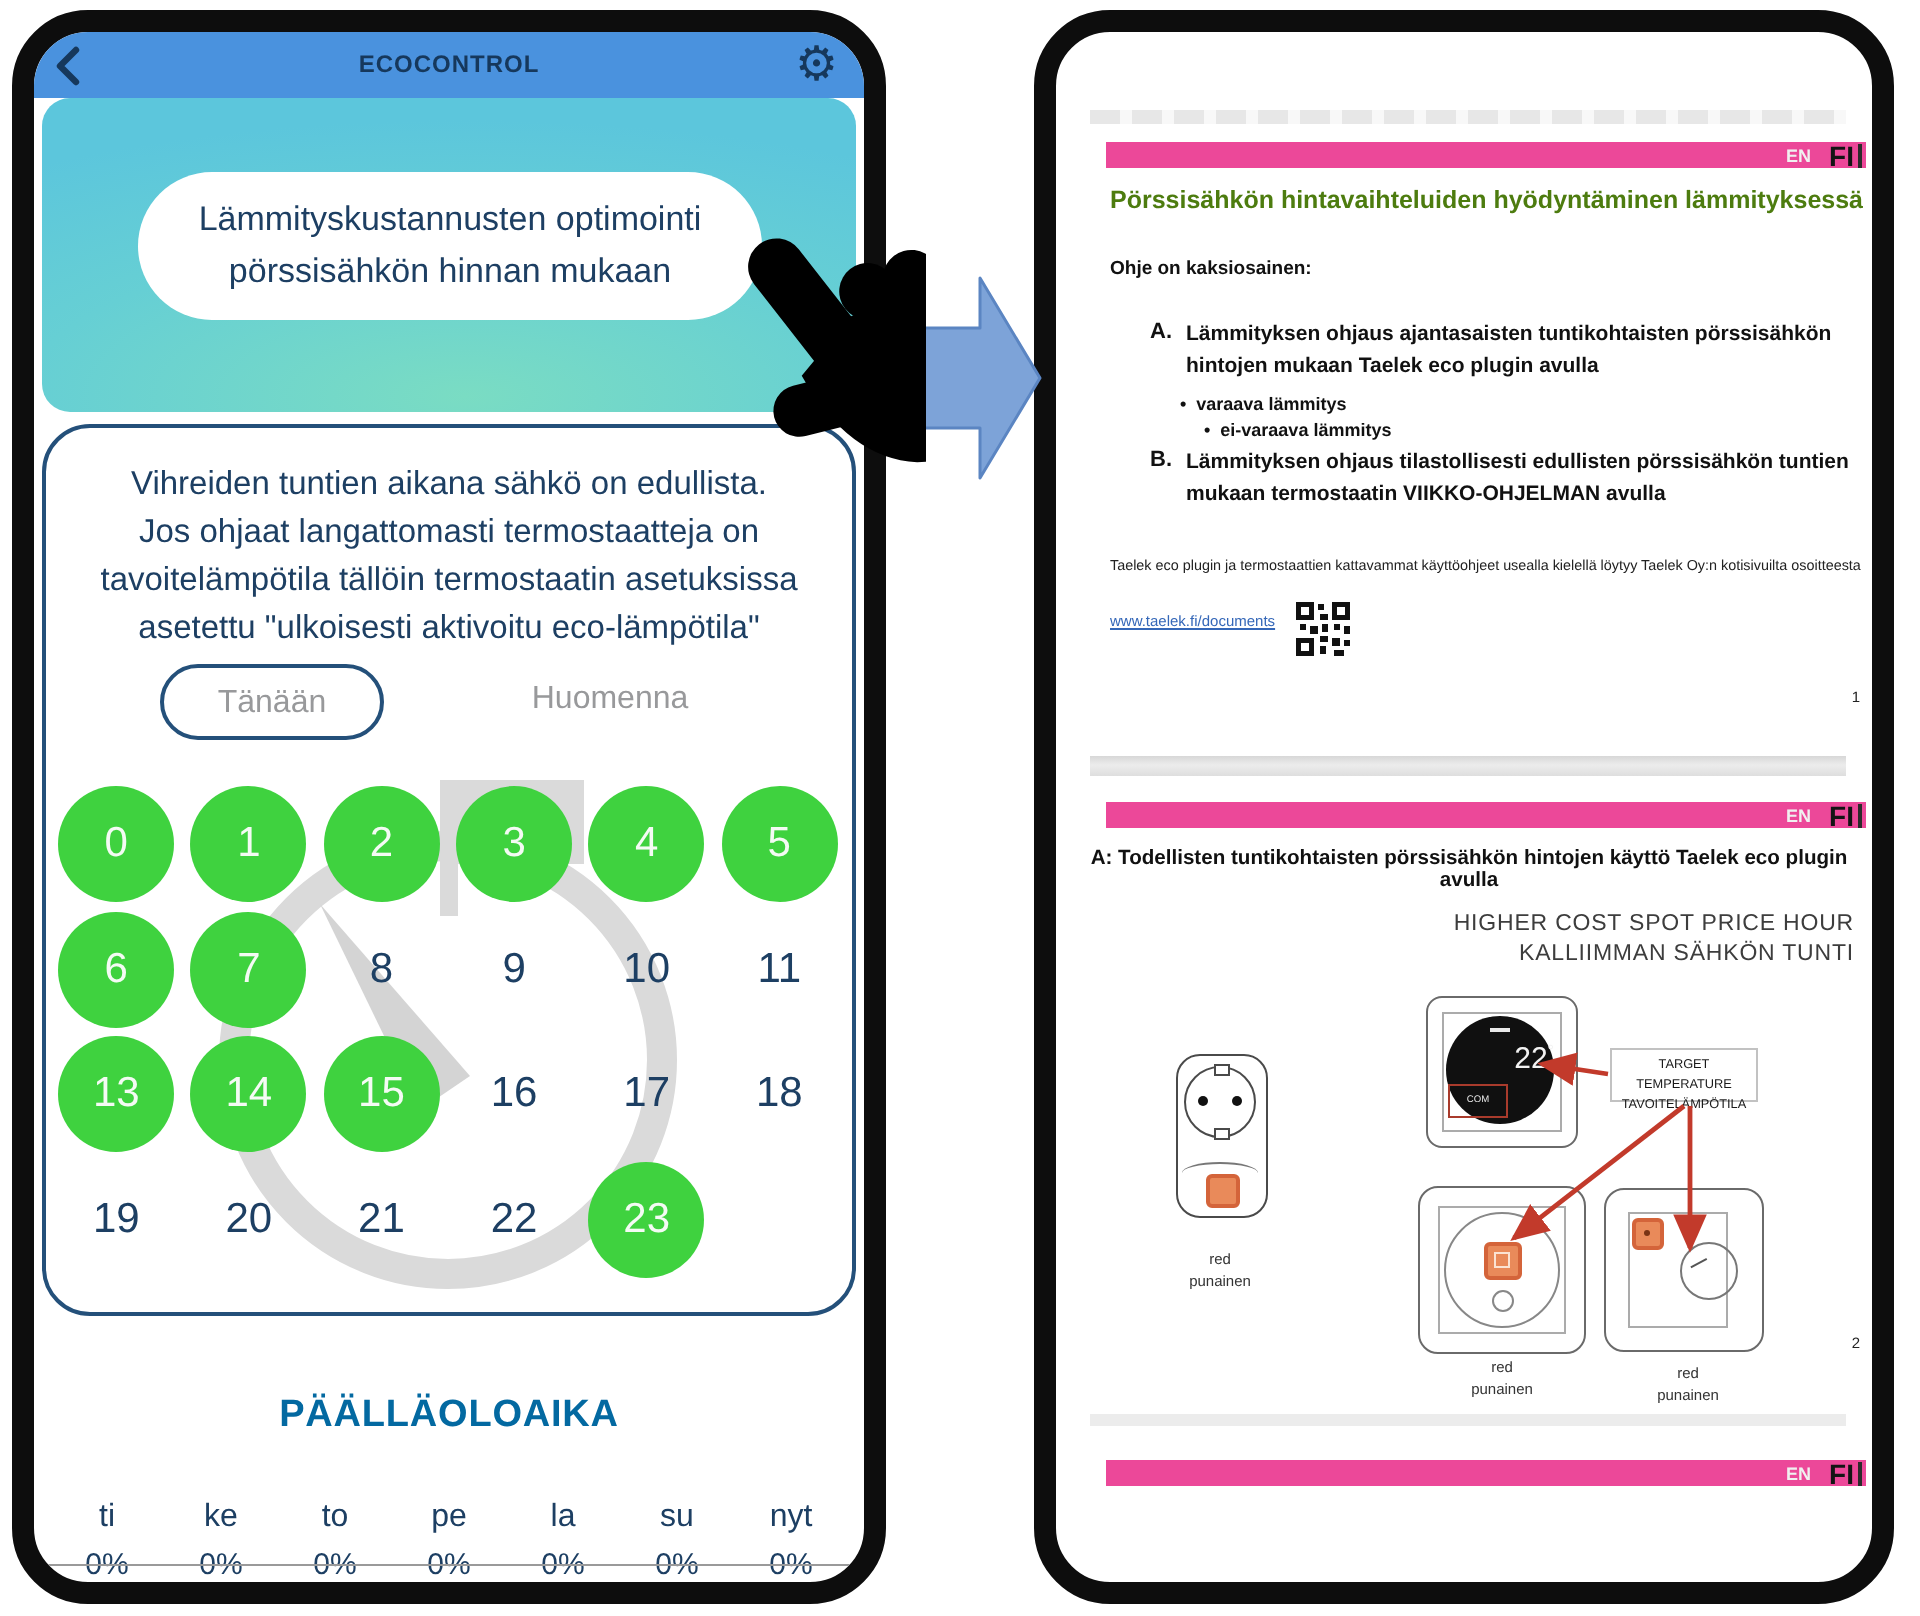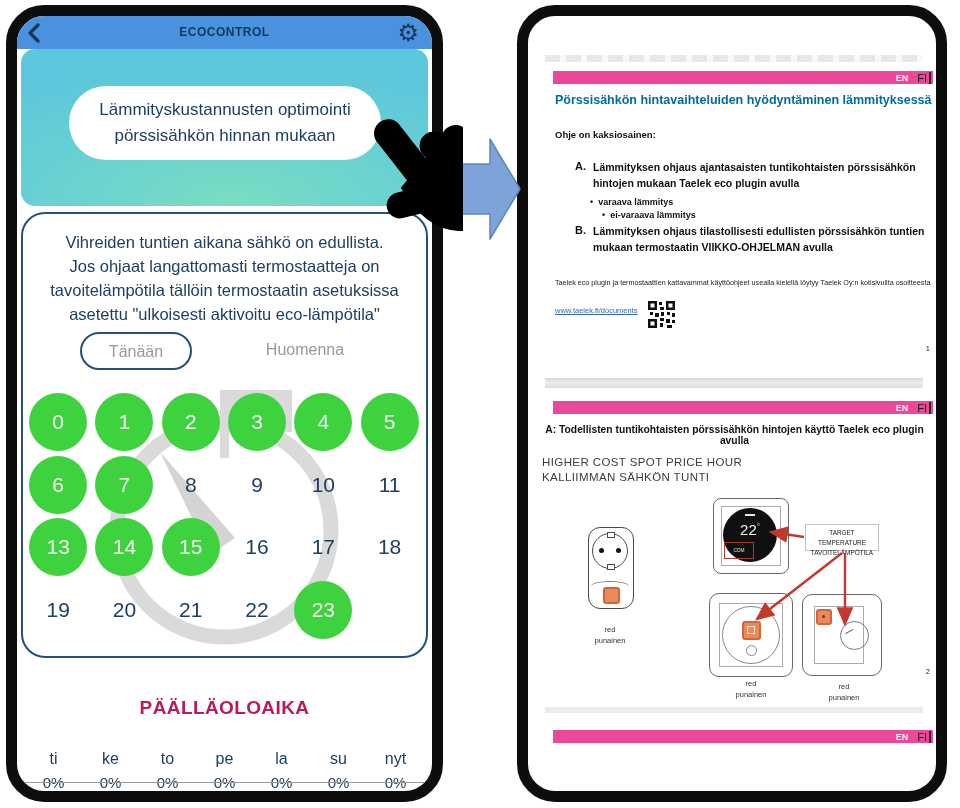--- a/index.html
+++ b/index.html
@@ -33,68 +33,68 @@
   .tab-tomorrow{left:222px;top:127px;width:120px;text-align:center;font-size:16px;color:#98999b;z-index:2;}
   .clock-mark{left:0;top:0;z-index:0;}
   .hours-grid{left:2px;top:177px;width:398px;height:250px;display:grid;
               grid-template-columns:repeat(6,66.3px);grid-template-rows:repeat(4,62.5px);z-index:1;}
   .hour-cell{display:flex;align-items:center;justify-content:center;}
   .hour{width:58px;height:58px;display:flex;align-items:center;justify-content:center;
         font-size:21px;color:#1d3f63;border-radius:50%;}
   .hour.on{background:#3fd23f;color:#f4fbf4;}
 
   .ontime-title{left:0;top:681px;width:415px;text-align:center;font-size:19px;font-weight:bold;
-                color:#be185d;letter-spacing:.4px;}
+                color:#0369a1;letter-spacing:.4px;}
   .days-row{left:8px;top:718px;width:399px;display:grid;grid-template-columns:repeat(7,1fr);}
   .day-col{text-align:center;color:#1d3f63;margin-top:16px;}
   .day-label{font-size:16px;}
   .day-value{font-size:15px;margin-top:6px;}
   .bottom-line{left:0;top:766px;width:411px;height:1px;background:#9a9a9a;}
 
   
   #hand{left:298px;top:112px;width:165px;height:165px;z-index:8;}
   #transfer-arrow{left:442px;top:136px;width:80px;height:106px;z-index:3;}
 
   
   .doc-stripe{left:17px;width:378px;height:7px;
       background:repeating-linear-gradient(90deg,#e7e7e7 0 15px,#f8f8f8 15px 21px);}
   .lang-bar{left:25px;width:380px;height:13px;background:#ec4899;display:flex;align-items:center;
             justify-content:flex-end;padding-right:2px;box-sizing:border-box;}
   .lang-en{font-size:9px;font-weight:bold;color:#f0f0f0;margin-right:9px;}
-  .lang-fi{font-size:11px;font-weight:normal;color:#141414;}
+  .lang-fi{font-size:14px;font-weight:bold;color:#141414;}
   .lang-tick{width:2px;height:12px;background:#2b2b2b;margin-left:2px;}
 
-  .doc-title{left:27px;top:77px;width:380px;font-size:12.5px;font-weight:bold;color:#0369a1;}
+  .doc-title{left:27px;top:77px;width:380px;font-size:12.5px;font-weight:bold;color:#4d7c0f;}
   .doc-intro{left:27px;top:113px;font-size:9.5px;font-weight:bold;color:#111;}
   .doc-item{width:352px;font-size:10.5px;font-weight:bold;color:#111;line-height:1.5;}
   .doc-marker{font-size:11px;font-weight:bold;color:#111;}
   .doc-bullet{font-size:9px;font-weight:bold;color:#111;line-height:1.5;}
   .doc-bullet::before{content:"\2022";margin-right:5px;}
   .doc-note{left:27px;top:262px;width:380px;font-size:7.2px;color:#222;}
   .doc-link{left:27px;top:290px;font-size:7.5px;color:#3467b8;text-decoration:underline;}
   .pagenum{font-size:7.5px;color:#222;}
   .divider{left:17px;width:378px;background:linear-gradient(#d7d7d7,#ececec 45%,#dedede);}
   .doc-h2{left:14px;top:408px;width:385px;text-align:center;font-size:10.3px;font-weight:bold;color:#111;}
-  .doc-sub{left:14px;width:385px;text-align:left;font-size:11.5px;color:#3d3d3d;letter-spacing:.4px;}
+  .doc-sub{left:14px;width:385px;text-align:right;font-size:11.5px;color:#3d3d3d;letter-spacing:.4px;}
 
   
   .plug{left:60px;top:511px;width:44px;height:80px;border:1.5px solid #4a4a4a;border-radius:12px;}
   .plug .socket{position:absolute;left:3px;top:5px;width:34px;height:34px;border:1.4px solid #4a4a4a;border-radius:50%;}
   .plug .pin{position:absolute;width:5px;height:5px;background:#111;border-radius:50%;top:14px;}
   .plug .notch{position:absolute;width:6px;height:4px;border:1px solid #4a4a4a;left:14px;background:#fff;}
   .plug .sep{position:absolute;left:2px;top:53px;width:38px;height:10px;border-top:1.3px solid #777;border-radius:50%;}
   .led{background:#e98a5a;border:2px solid #d4643a;border-radius:3px;}
   .dev-label{text-align:center;font-size:7.5px;color:#333;line-height:1.5;}
 
   .thermo{border:1.3px solid #6a6a6a;background:#fff;}
   .inner-sq{position:absolute;border:1px solid #ababab;}
   #thermo1{left:185px;top:482px;width:74px;height:74px;border-radius:8px;}
   .display{position:absolute;left:9px;top:9px;width:54px;height:54px;background:#101010;border-radius:50%;}
   .disp-dash{position:absolute;left:22px;top:6px;width:10px;height:2px;background:#e8e8e8;}
-  .disp-temp{position:absolute;width:100%;top:13px;text-align:center;color:#f2f2f2;font-size:15px;}
+  .disp-temp{position:absolute;width:100%;top:13px;text-align:right;color:#f2f2f2;font-size:15px;}
   .disp-temp sup{font-size:8px;}
   .com-box{position:absolute;left:1px;bottom:3px;width:28px;height:15px;border:1.2px solid #a93b2c;
            color:#e8e8e8;font-size:4.8px;display:flex;align-items:center;justify-content:center;}
   .target-box{left:277px;top:508px;width:74px;height:27px;border:1px solid #c2c2c2;background:#fff;
               text-align:center;font-size:6.4px;color:#1a1a1a;line-height:1.55;padding-top:3px;
               box-sizing:border-box;z-index:2;}
   #thermo2{left:181px;top:577px;width:82px;height:82px;border-radius:10px;}
   #thermo2 .dial{position:absolute;left:12px;top:12px;width:56px;height:56px;border:1px solid #888;border-radius:50%;}
   #thermo2 .knob{position:absolute;left:19px;top:14px;width:15px;height:15px;}
   #thermo2 .knob-in{position:absolute;left:3px;top:3px;width:6px;height:6px;border:1px solid #fbe3d3;}

